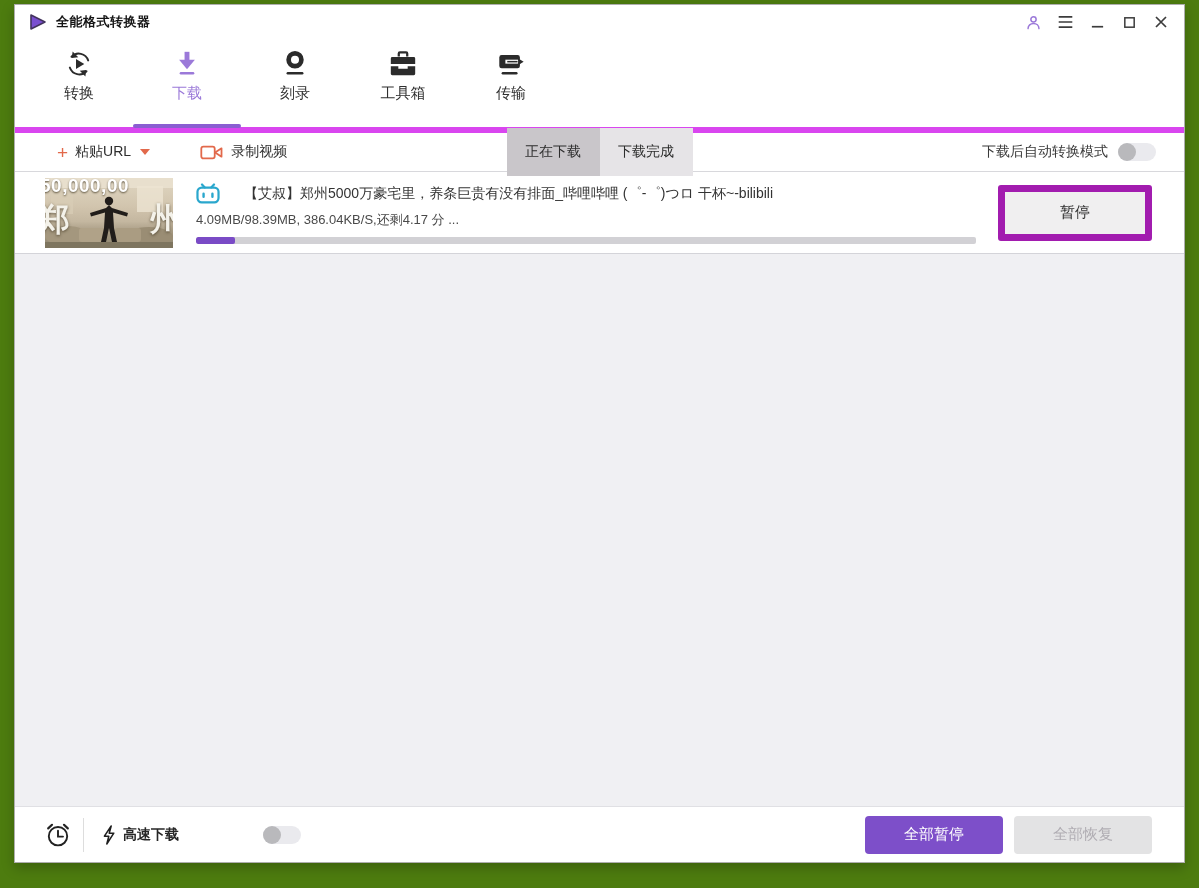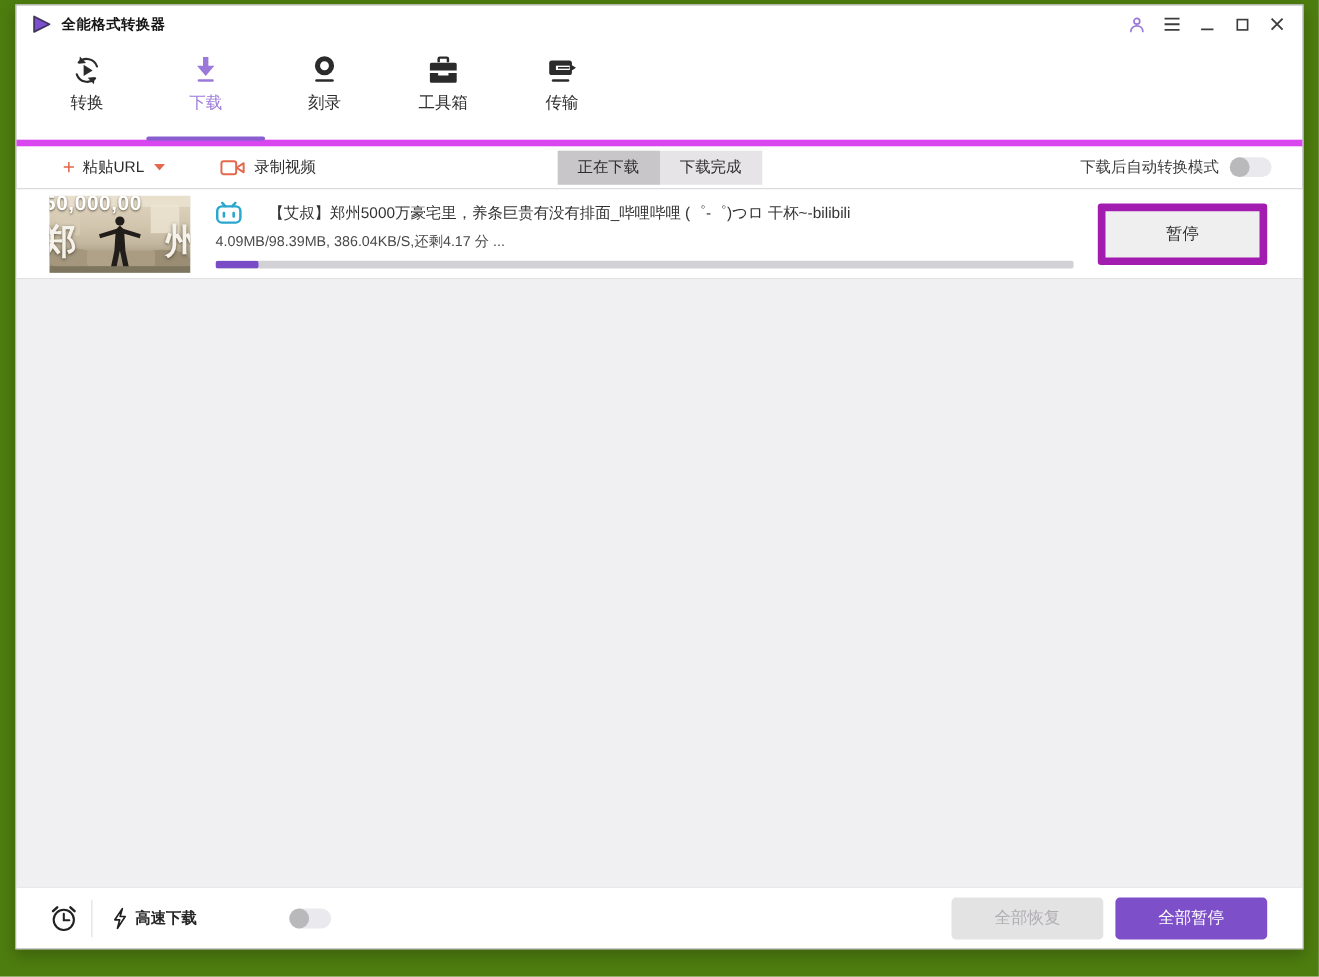--- a/index.html
+++ b/index.html
@@ -29,21 +29,21 @@
   
   .toolbar{height:38px;border-bottom:1px solid #d8d8dc;display:flex;align-items:center;padding:0 28px;position:relative;flex:0 0 auto;}
   .tb-group{display:flex;align-items:center;cursor:pointer;}
   .paste{margin-left:14px;}
   .plus{color:#e2694b;font-size:19px;font-weight:400;line-height:1;margin-right:7px;}
   .tb-label{font-size:14px;color:#2d2d2d;}
   .caret{margin-left:9px;display:flex;}
   .record{margin-left:50px;}
   .cam{display:flex;margin-right:8px;color:#e2694b;}
   .segments{position:absolute;left:50%;transform:translateX(-50%);display:flex;}
-  .seg{width:93px;height:31px;display:flex;align-items:center;justify-content:center;font-size:14px;color:#2d2d2d;cursor:pointer;background:#e6e4e7;}
+  .seg{width:93px;height:48px;display:flex;align-items:center;justify-content:center;font-size:14px;color:#2d2d2d;cursor:pointer;background:#e6e4e7;}
   .seg.active{background:#c9c6ca;}
   .tb-right{margin-left:auto;display:flex;align-items:flex-end;gap:10px;}
   .tb-right .tb-label{color:#3a3a3a;}
 
   
   .toggle{width:38px;height:18px;border-radius:9px;background:#eaeaee;position:relative;cursor:pointer;flex:0 0 auto;}
   .toggle .knob{position:absolute;left:0;top:0;width:18px;height:18px;border-radius:50%;background:#b9b9bc;}
 
   
   .dl-item{height:81px;background:#fff;border-bottom:1px solid #d4d4d9;display:flex;align-items:center;padding:0 32px 0 30px;flex:0 0 auto;}
@@ -280,19 +280,19 @@
       <svg width="14" height="20" viewBox="0 0 14 20">
         <path d="M9.2 1 L2.4 11.2 H6.8 L4.8 19 L11.8 8.2 H7.2 Z" fill="none" stroke="#1e1e1e" stroke-width="1.5" stroke-linejoin="round"></path>
       </svg>
     </span>
     <span class="f-label">高速下载</span>
     <span class="toggle f-toggle">
           <span class="knob"></span>
         </span>
 
     <div class="f-right">
+      <button class="btn primary">全部暂停</button>
       <button class="btn disabled">全部恢复</button>
-      <button class="btn primary">全部暂停</button>
     </div>
   </div>
 
 </div>
 </div>
 
 </body></html>

